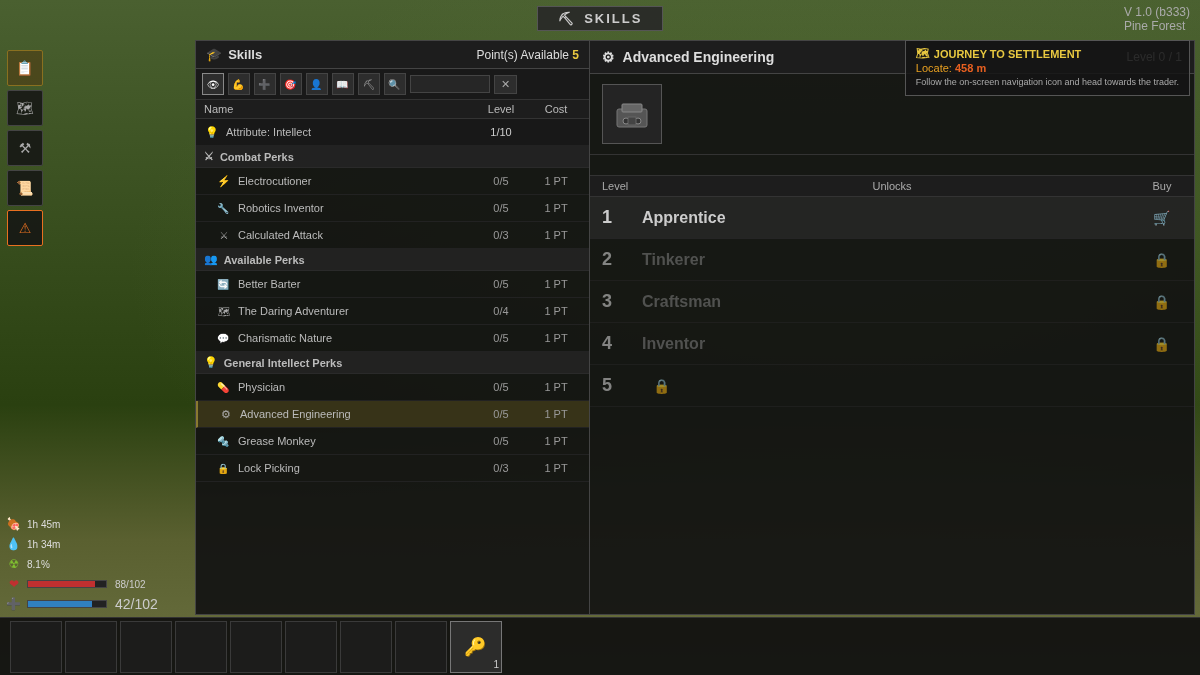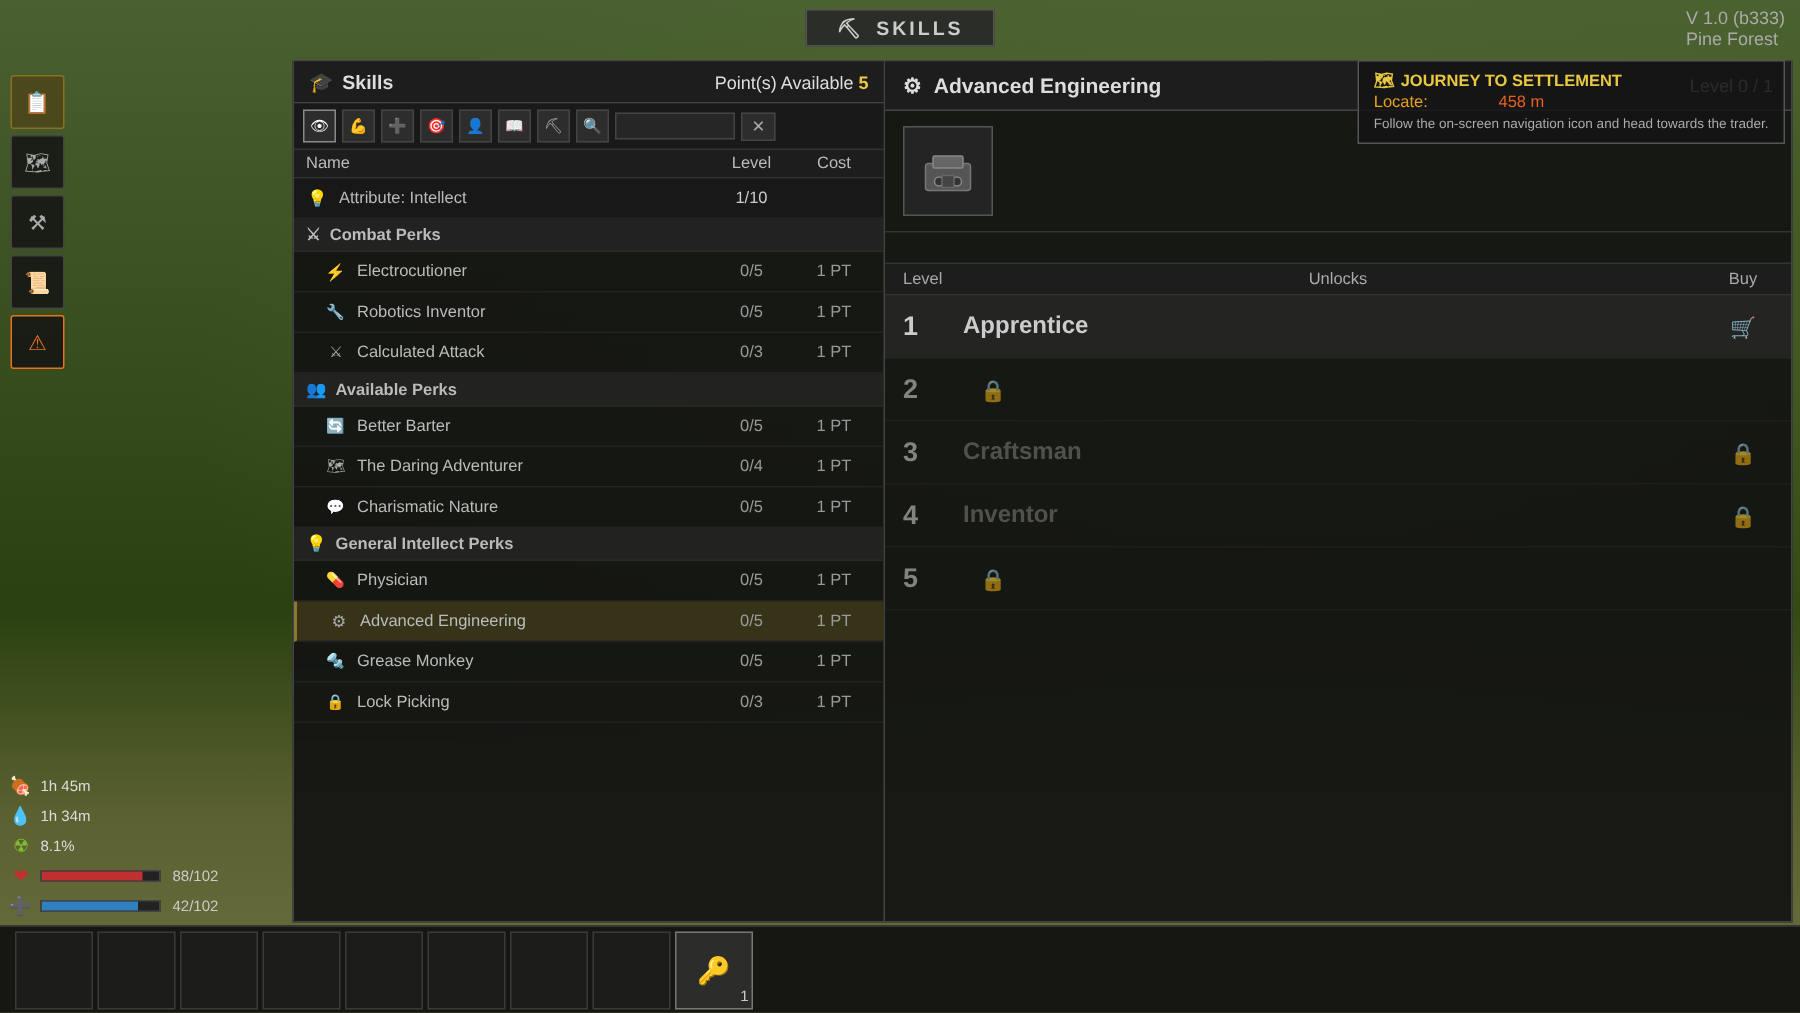--- a/index.html
+++ b/index.html
@@ -519,21 +519,21 @@
   <div>Pine Forest</div>
 </div>
 
 <div class="journey-panel">
   <div class="journey-title">
     <span>🗺</span>
     <span>JOURNEY TO SETTLEMENT</span>
   </div>
   <div class="journey-locate">
     <span>Locate:</span>
-    <span style="color:#e86020; font-weight:normal;margin-left:44px;">458 m</span>
+    <span style="color:#e86020; font-weight:bold;">458 m</span>
   </div>
   <div class="journey-desc">Follow the on-screen navigation icon
 and head towards the trader.</div>
 </div>
 
 <div class="left-hud">
   <div class="hud-icon-btn active-tab">📋</div>
   <div class="hud-icon-btn">🗺</div>
   <div class="hud-icon-btn">⚒</div>
   <div class="hud-icon-btn">📜</div>
@@ -721,20 +721,21 @@
       <div class="unlock-row active">
         <div class="ur-level">1</div>
         <div class="ur-name">Apprentice</div>
         <div class="ur-buy">
           <span class="buy-btn">🛒</span>
         </div>
       </div>
 
       <div class="unlock-row locked">
         <div class="ur-level">2</div>
+        <div class="ur-name">Tinkerer</div>
         <div class="ur-buy">
           <span class="lock-icon">🔒</span>
         </div>
       </div>
 
       <div class="unlock-row locked">
         <div class="ur-level">3</div>
         <div class="ur-name">Craftsman</div>
         <div class="ur-buy">
           <span class="lock-icon">🔒</span>
@@ -777,21 +778,21 @@
     <div class="bar-container">
       <div class="bar-fill health"></div>
     </div>
     <span style="color:#ccc; font-size:10px; margin-left:4px;">88/102</span>
   </div>
   <div class="health-bar-row">
     <div class="status-icon" style="color:#3080c0;">➕</div>
     <div class="bar-container">
       <div class="bar-fill stamina"></div>
     </div>
-    <span style="color:#ccc; font-size:10px; margin-left:4px;">42/102</span>
+    <span style="color:#ccc; font-size:14px; margin-left:4px;">42/102</span>
   </div>
 </div>
 
 <div class="bottom-bar">
   <div class="hotbar-slot"></div>
   <div class="hotbar-slot"></div>
   <div class="hotbar-slot"></div>
   <div class="hotbar-slot"></div>
   <div class="hotbar-slot"></div>
   <div class="hotbar-slot"></div>

